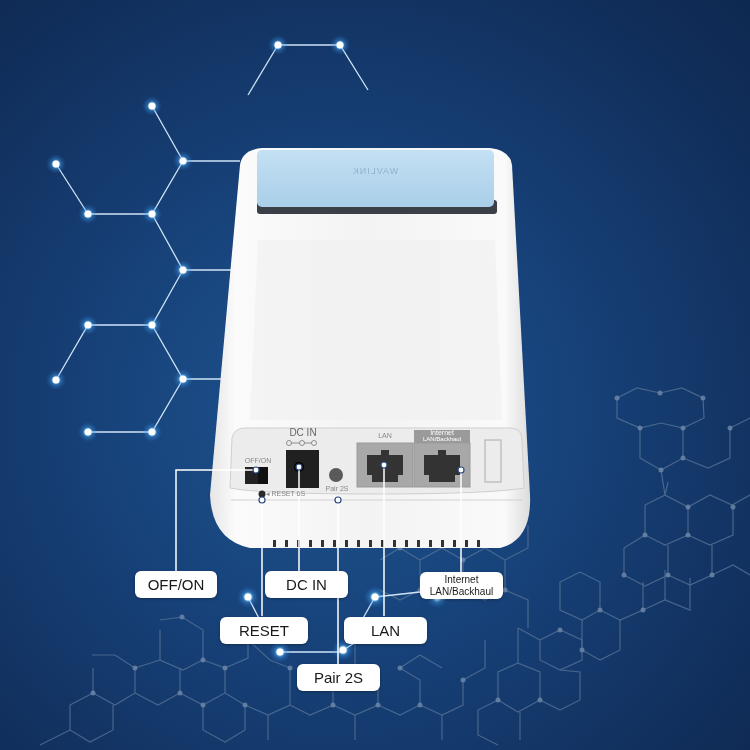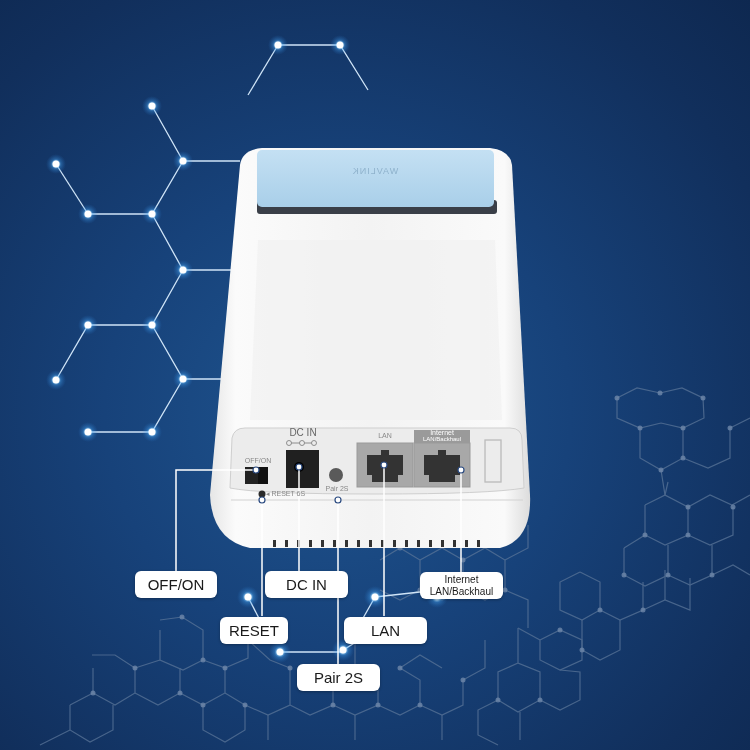--- a/index.html
+++ b/index.html
@@ -285,15 +285,15 @@
   <div>Internet</div>
   <div style="font-size:6px;">LAN/Backhaul</div>
 </div>
 
 <div class="label big" style="left:135px;top:571px;width:82px;">OFF/ON</div>
 <div class="label big" style="left:265px;top:571px;width:83px;">DC IN</div>
 <div class="label small" style="left:420px;top:572px;width:83px;">
   <span>Internet</span>
   <span>LAN/Backhaul</span>
 </div>
-<div class="label big" style="left:220px;top:617px;width:68px;">RESET</div>
+<div class="label big" style="left:220px;top:617px;width:88px;">RESET</div>
 <div class="label big" style="left:344px;top:617px;width:83px;">LAN</div>
 <div class="label big" style="left:297px;top:664px;width:83px;">Pair 2S</div>
 
 </body></html>

